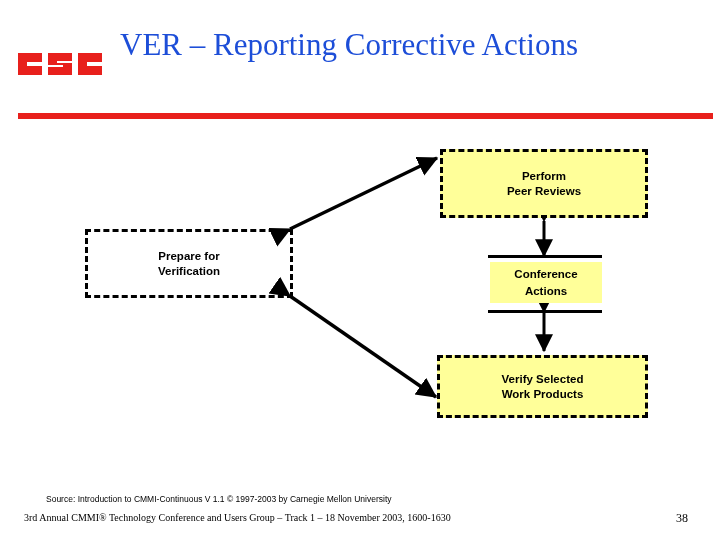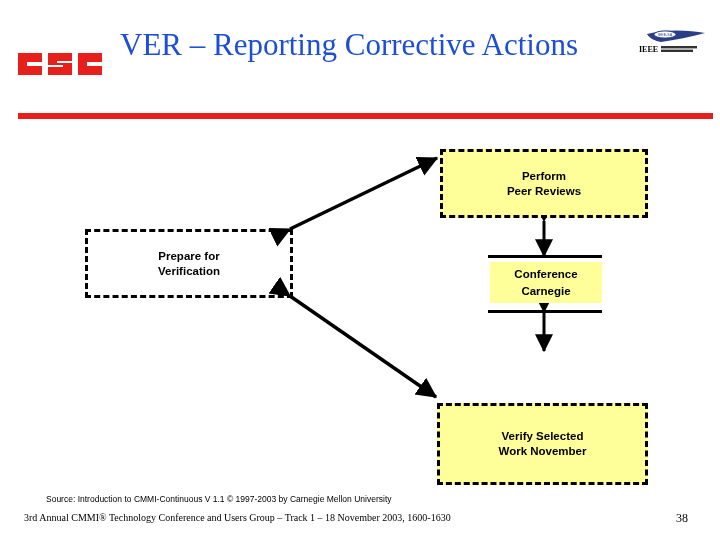--- a/index.html
+++ b/index.html
@@ -93,30 +93,20 @@
 
         <path d="M62 12 H86 V21 H71 V25 H86 V34 H62 Z"></path>
         <rect x="62" y="12" width="9" height="22"></rect>
       </g>
     </svg>
   </div>
 
   <div class="slide-title">VER – Reporting Corrective Actions</div>
 
   <div class="logos">
-    <div class="ieee-logo">
-      <svg width="72" height="30" viewBox="0 0 72 30" xmlns="http://www.w3.org/2000/svg" aria-hidden="true">
-        <path d="M12 6 C30 1, 54 2, 70 5 C56 9, 40 12, 26 14 C20 13, 14 10, 12 6 Z" fill="#2b3f86"></path>
-        <ellipse cx="30" cy="6.5" rx="11" ry="3.6" fill="#ffffff" stroke="#2b3f86" stroke-width="1"></ellipse>
-        <text x="30" y="8.4" font-family="Liberation Sans, sans-serif" font-size="3.6" fill="#2b3f86" text-anchor="middle">IEEE-SA</text>
-        <text x="4" y="24" font-family="Liberation Serif, serif" font-size="8" font-weight="bold" fill="#000000">IEEE</text>
-        <rect x="26" y="18" width="36" height="2.4" fill="#333333"></rect>
-        <rect x="26" y="21.6" width="32" height="2.4" fill="#333333"></rect>
-      </svg>
-    </div>
   </div>
 
   <div class="red-rule"></div>
 
   <svg class="arrow-svg" xmlns="http://www.w3.org/2000/svg" aria-hidden="true">
     <defs>
       <marker id="ah" markerWidth="7" markerHeight="7" refX="5.6" refY="3" orient="auto" markerUnits="strokeWidth">
         <path d="M0,0 L6,3 L0,6 z" fill="#000000"></path>
       </marker>
       <marker id="ah2" markerWidth="7" markerHeight="7" refX="5.6" refY="3" orient="auto" markerUnits="strokeWidth">
@@ -144,29 +134,29 @@
     <div>
       <div>Perform</div>
       <div>Peer Reviews</div>
     </div>
   </div>
 
   <div class="rule-h" style="left:488px;top:255px;width:114px;"></div>
   <div class="band" style="left:490px;top:262px;width:112px;height:41px;">
     <div>
       <div>Conference</div>
-      <div>Carnegie</div>
+      <div>Actions</div>
     </div>
   </div>
   <div class="rule-h" style="left:488px;top:310px;width:114px;"></div>
 
-  <div class="box filled" style="left:437px;top:355px;width:211px;height:82px;margin-top:48px;">
+  <div class="box filled" style="left:437px;top:355px;width:211px;height:63px;">
     <div>
       <div>Verify Selected</div>
-      <div>Work November</div>
+      <div>Work Products</div>
     </div>
   </div>
 
   <div class="foot1">Source: Introduction to CMMI-Continuous V 1.1 © 1997-2003 by Carnegie Mellon University</div>
   <div class="foot2">3rd Annual CMMI® Technology Conference and Users Group – Track 1 – 18 November 2003, 1600-1630</div>
   <div class="pagenum">38</div>
 
 </div>
 
 </body></html>

